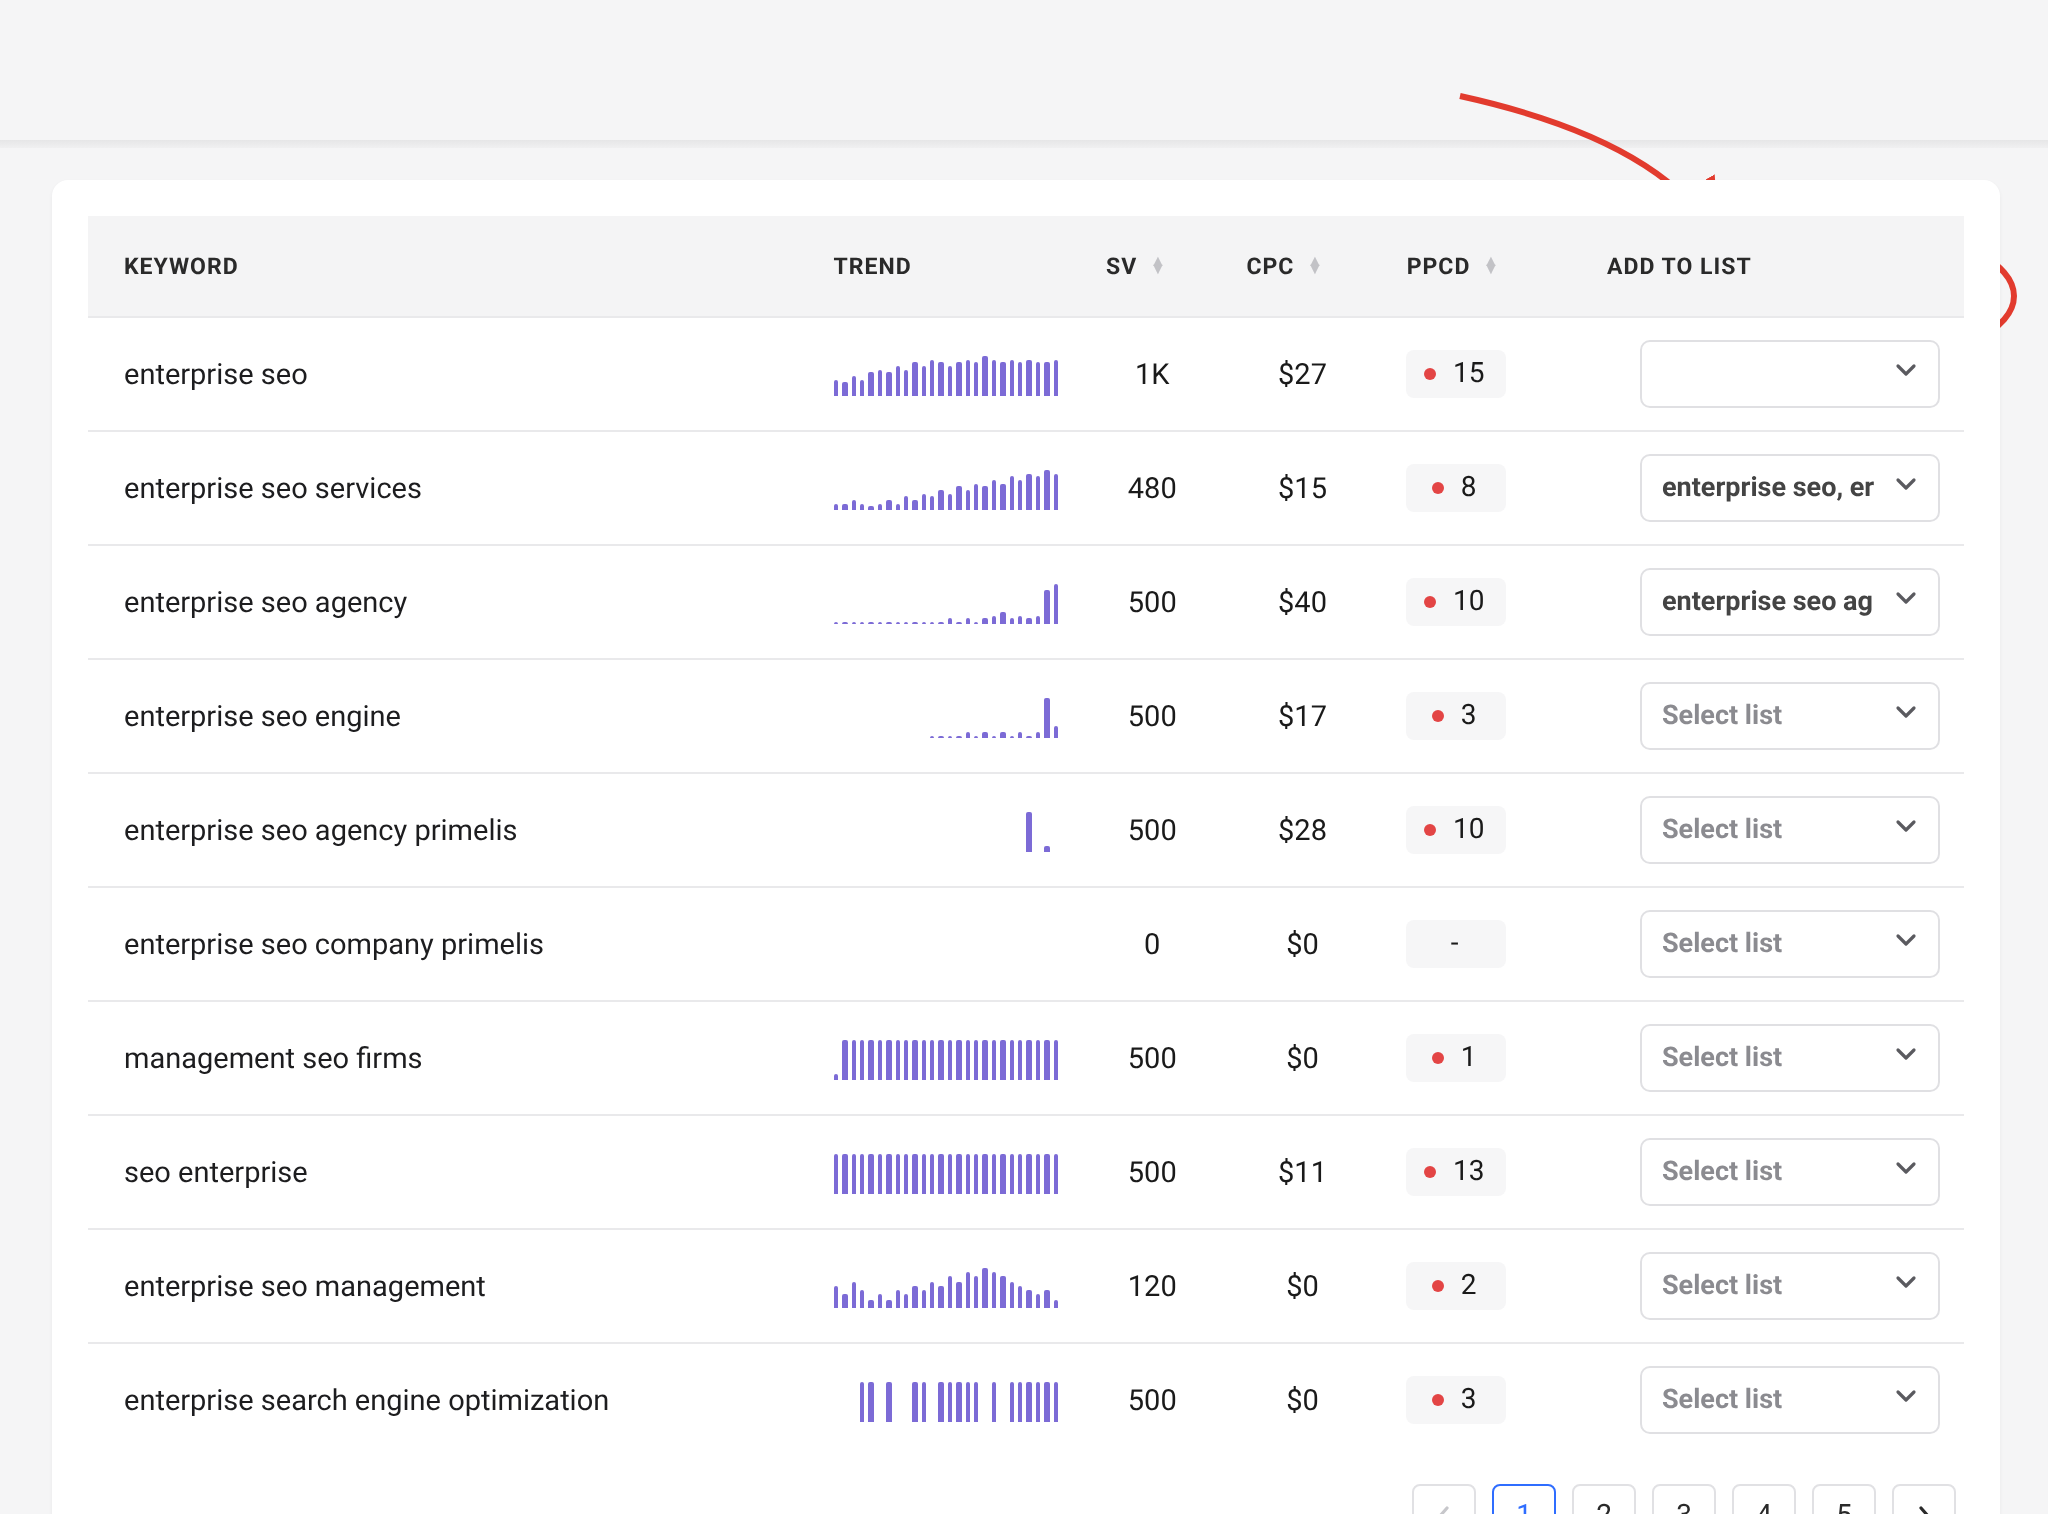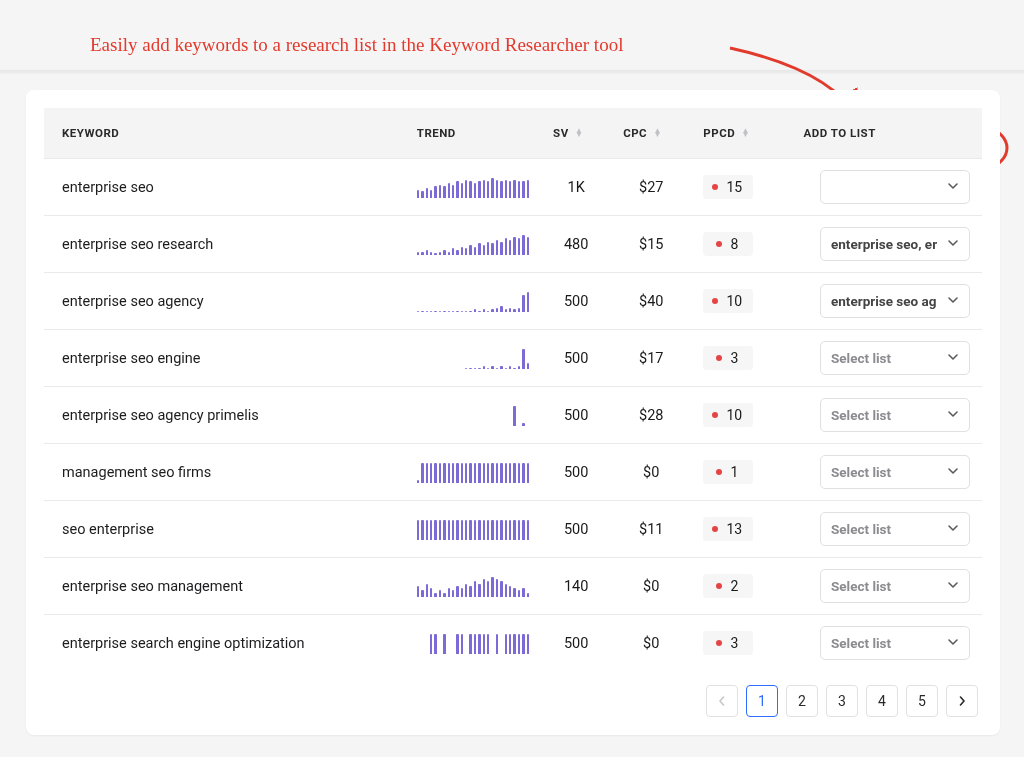--- a/index.html
+++ b/index.html
@@ -127,21 +127,20 @@
   .pg.active{border-color:var(--blue); color:var(--blue);}
   .num-cell{text-align:center;}
   td.add-cell{padding-right:18px;font-weight:bold;}
 </style>
 </head>
 <body>
 
 <div class="page">
   <div class="band-top"></div>
 
-  <div class="anno">Easily add keywords to a research list in the Keyword Researcher tool</div>
 
   <svg class="anno-svg" width="1024" height="200">
     <defs>
       <marker id="ah" markerWidth="12" markerHeight="12" refX="9" refY="5" orient="auto">
         <path d="M0,0 L10,5 L0,10 Z" fill="#e23b2e"></path>
       </marker>
     </defs>
     <path d="M 730 48 Q 830 70 858 118" stroke="#e23b2e" stroke-width="3" fill="none" marker-end="url(#ah)"></path>
     <ellipse cx="937" cy="148" rx="70" ry="32" class="anno-ellipse"></ellipse>
   </svg>
@@ -218,21 +217,21 @@
             <td class="add-cell">
               <div class="sel">
                 <span></span>
                 <span class="chev"><svg width="12" height="12" viewBox="0 0 12 12">
                     <path d="M2 4l4 4 4-4" fill="none" stroke="currentColor" stroke-width="1.6" stroke-linecap="round" stroke-linejoin="round"></path>
                   </svg></span>
               </div>
             </td>
           </tr>
           <tr>
-            <td class="kw-cell">enterprise seo research</td>
+            <td class="kw-cell">enterprise seo services</td>
             <td>
               <div class="spark">
                 <i style="height: 3px;"></i>
                 <i style="height: 3px;"></i>
                 <i style="height: 5px;"></i>
                 <i style="height: 3px;"></i>
                 <i style="height: 2px;"></i>
                 <i style="height: 3px;"></i>
                 <i style="height: 5px;"></i>
                 <i style="height: 3px;"></i>
@@ -406,20 +405,39 @@
             <td class="add-cell">
               <div class="sel placeholder">
                 <span>Select list</span>
                 <span class="chev"><svg width="12" height="12" viewBox="0 0 12 12">
                     <path d="M2 4l4 4 4-4" fill="none" stroke="currentColor" stroke-width="1.6" stroke-linecap="round" stroke-linejoin="round"></path>
                   </svg></span>
               </div>
             </td>
           </tr>
           <tr>
+            <td class="kw-cell">enterprise seo company primelis</td>
+            <td>
+              <div class="spark"></div>
+            </td>
+            <td class="num-cell">0</td>
+            <td class="num-cell">$0</td>
+            <td><span class="ppcd-pill">
+                <span>-</span>
+              </span></td>
+            <td class="add-cell">
+              <div class="sel placeholder">
+                <span>Select list</span>
+                <span class="chev"><svg width="12" height="12" viewBox="0 0 12 12">
+                    <path d="M2 4l4 4 4-4" fill="none" stroke="currentColor" stroke-width="1.6" stroke-linecap="round" stroke-linejoin="round"></path>
+                  </svg></span>
+              </div>
+            </td>
+          </tr>
+          <tr>
             <td class="kw-cell">management seo firms</td>
             <td>
               <div class="spark">
                 <i style="height: 3px;"></i>
                 <i style="height: 20px;"></i>
                 <i style="height: 20px;"></i>
                 <i style="height: 20px;"></i>
                 <i style="height: 20px;"></i>
                 <i style="height: 20px;"></i>
                 <i style="height: 20px;"></i>
@@ -531,21 +549,21 @@
                 <i style="height: 18px;"></i>
                 <i style="height: 16px;"></i>
                 <i style="height: 13px;"></i>
                 <i style="height: 11px;"></i>
                 <i style="height: 9px;"></i>
                 <i style="height: 7px;"></i>
                 <i style="height: 9px;"></i>
                 <i style="height: 4px;"></i>
               </div>
             </td>
-            <td class="num-cell">140</td>
+            <td class="num-cell">120</td>
             <td class="num-cell">$0</td>
             <td><span class="ppcd-pill">
                 <span class="ppcd-dot"></span>
                 <span>2</span>
               </span></td>
             <td class="add-cell">
               <div class="sel placeholder">
                 <span>Select list</span>
                 <span class="chev"><svg width="12" height="12" viewBox="0 0 12 12">
                     <path d="M2 4l4 4 4-4" fill="none" stroke="currentColor" stroke-width="1.6" stroke-linecap="round" stroke-linejoin="round"></path>

